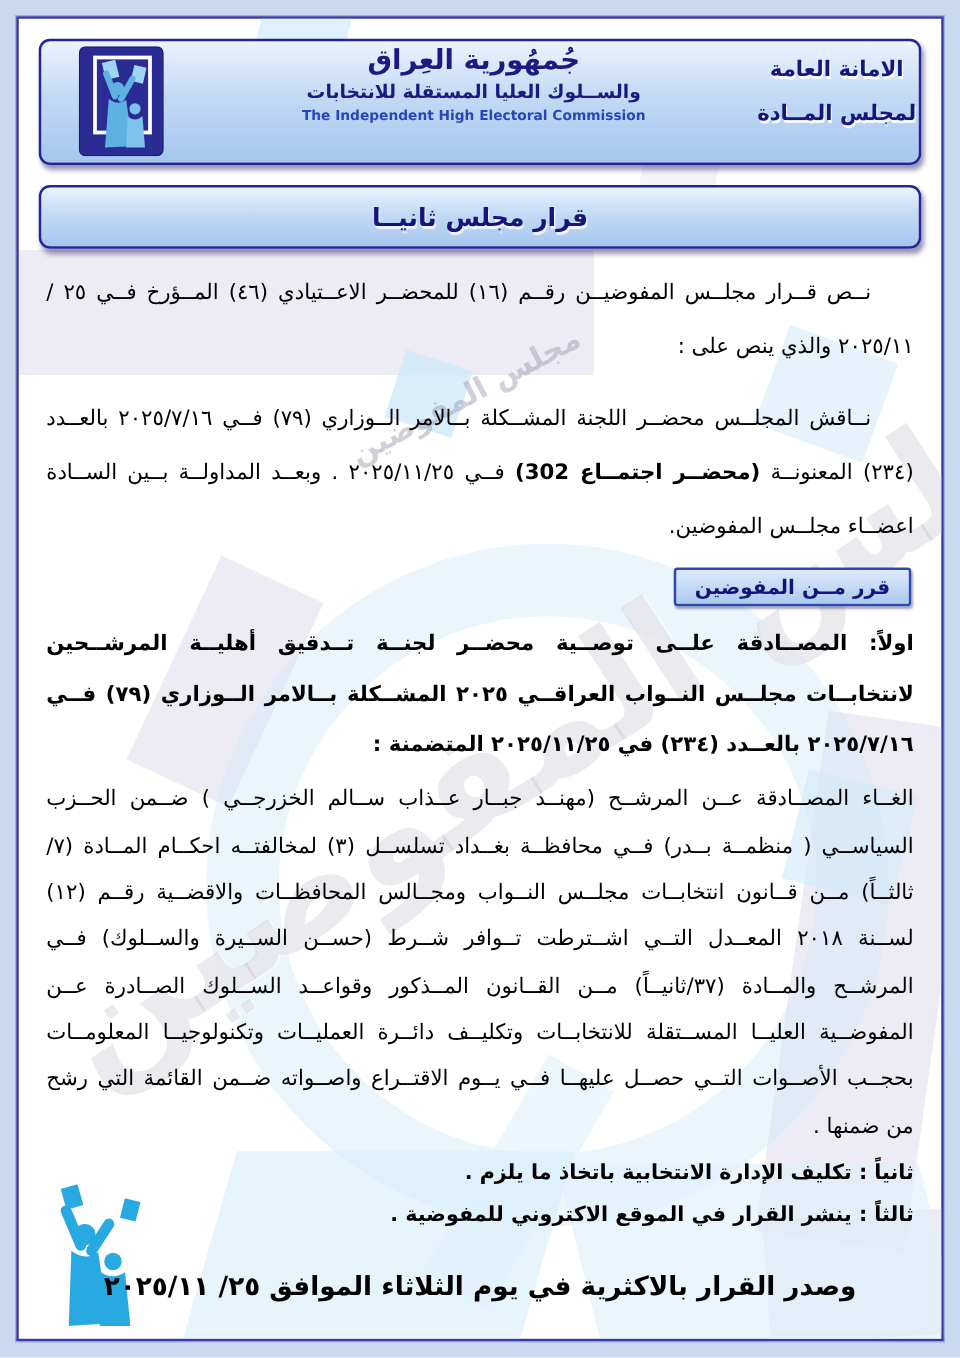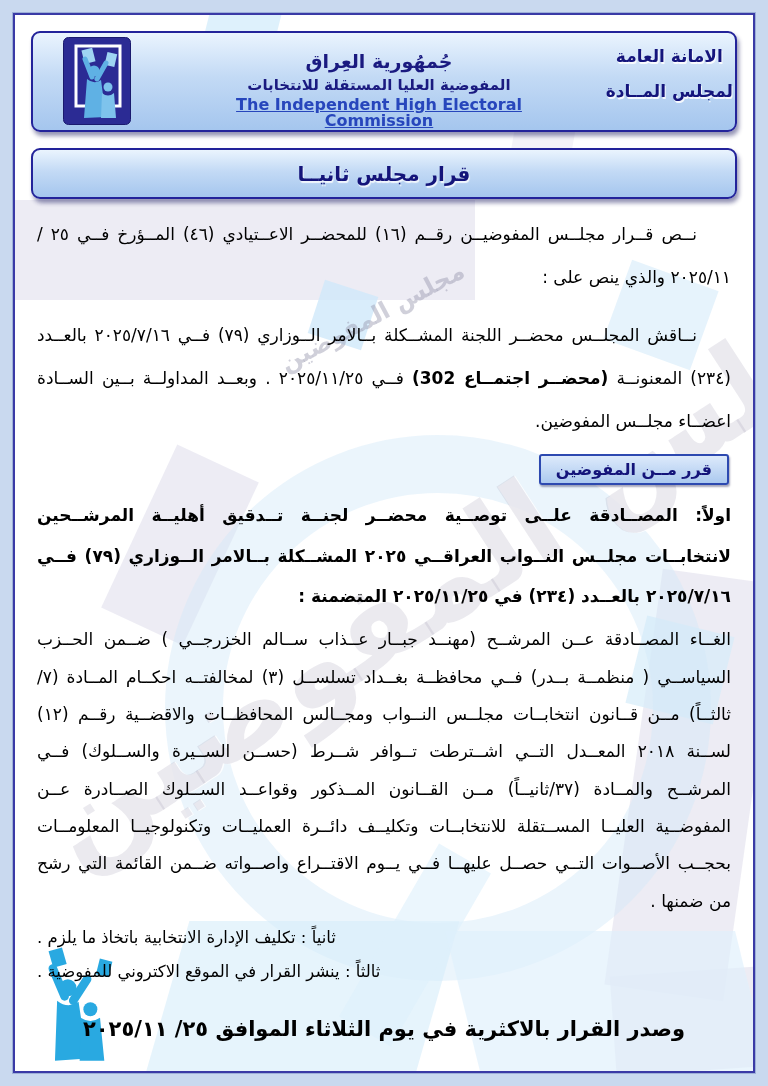--- a/index.html
+++ b/index.html
@@ -41,45 +41,45 @@
   .hdr-box,.title-bar{
     margin:16px 16px 0;
     border:2.5px solid #23239a;border-radius:9px;
     background:linear-gradient(180deg,#eaf4fe 0%,#c3daf5 45%,#a5c6ee 100%);
     box-shadow:2px 4px 4px rgba(20,20,90,0.45);
     position:relative;z-index:2;
   }
   .hdr-box{height:97px;}
   .logo-box{position:absolute;left:30px;top:4px;width:68px;height:88px;}
   .hdr-center{position:absolute;left:168px;right:178px;top:3px;text-align:center;color:#1a1a80;}
-  .hc1{font-size:19px;font-weight:bold;line-height:26px;margin-top:12px;}
+  .hc1{font-size:22px;font-weight:bold;line-height:26px;}
   .hc2{font-size:15px;font-weight:bold;line-height:23px;}
   .hc3{font-size:11.5px;font-weight:bold;line-height:18px;color:#20207e;}
-  .hc4{font-size:16px;font-weight:bold;line-height:16px;color:#2746bc;text-decoration:underline;}
+  .hc4{font-size:11px;font-weight:bold;line-height:16px;color:#2746bc;}
   .hdr-right{position:absolute;right:2px;top:13px;text-align:center;
     font-size:17px;font-weight:bold;color:#15157c;
     text-shadow:1px 2px 0 rgba(255,255,255,0.85);}
   .hdr-right .l1{margin-bottom:15px;}
   .title-bar{height:47px;display:flex;align-items:center;justify-content:center;
     font-size:20px;font-weight:bold;color:#14147a;
     text-shadow:1px 2px 1px rgba(255,255,255,0.8);}
   
   .content{position:relative;z-index:2;margin:0 6px;padding:0 16px;color:#000;}
   .p-reg{font-size:17px;line-height:2.55;text-align:justify;margin:14px 0 0;}
   .indent{text-indent:34px;}
   .badge-row{margin:10px 2px 0;display:flex;justify-content:flex-start;}
   .badge{
     padding:4px 15px;font-size:16px;font-weight:bold;color:#14147a;
     border:2px solid #2d49b0;border-radius:3px;
     background:linear-gradient(180deg,#ddeafb 0%,#abc9ef 100%);
     box-shadow:1px 2px 2px rgba(0,0,60,0.35);
   }
   .p-bold{font-size:17px;font-weight:bold;line-height:2.4;text-align:justify;margin:10px 0 0;}
   .p-detail{font-size:17px;font-weight:normal;line-height:2.2;text-align:justify;margin:4px 0 0;}
-  .p-line{font-size:16.5px;font-weight:normal;line-height:1.85;margin:3px 0 0;text-align:left;}
+  .p-line{font-size:16.5px;font-weight:bold;line-height:1.85;margin:3px 0 0;text-align:right;}
   .issued{font-size:21px;font-weight:bold;margin:30px 0 0;text-align:center;}
 </style>
 </head>
 <body>
 
 <div class="frame">
 
   <div class="wm">
     <div class="wm-lav" style="left:0;top:185px;width:460px;height:100px;"></div>
     <div class="wm-lav" style="left:120px;top:440px;width:90px;height:180px;transform:rotate(25deg);"></div>
@@ -115,21 +115,21 @@
       <rect x="20" y="12" width="11" height="14" fill="#9fd4f2" transform="rotate(-14 25 19)"></rect>
       <rect x="43" y="16" width="10" height="13" fill="#9fd4f2" transform="rotate(13 48 22)"></rect>
       <circle cx="31" cy="34" r="5.5" fill="#5fb1e4"></circle>
       <path d="M22 22 L29 40 M43 26 L34 42" stroke="#5fb1e4" stroke-width="5" stroke-linecap="round" fill="none"></path>
       <path d="M24 42 Q31 48 38 43 L43 80 L21 81 Z" fill="#5fb1e4"></path>
       <circle cx="45" cy="50" r="4.5" fill="#7ec3ec"></circle>
       <path d="M39 56 Q45 61 51 56 L53 81 L38 81 Z" fill="#7ec3ec"></path>
     </svg>
     <div class="hdr-center">
       <div class="hc1">جُمهُورية العِراق</div>
-      <div class="hc2">المفوضية العليا المستقلة للانتخابات</div>
+      <div class="hc2">والســلوك العليا المستقلة للانتخابات</div>
       <div class="hc4">The Independent High Electoral Commission</div>
     </div>
     <div class="hdr-right" dir="rtl">
       <div class="l1">الامانة العامة</div>
       <div class="l2">لمجلس المــادة</div>
     </div>
   </div>
 
   <div class="title-bar">
     <span>قرار مجلس ثانيــا</span>

